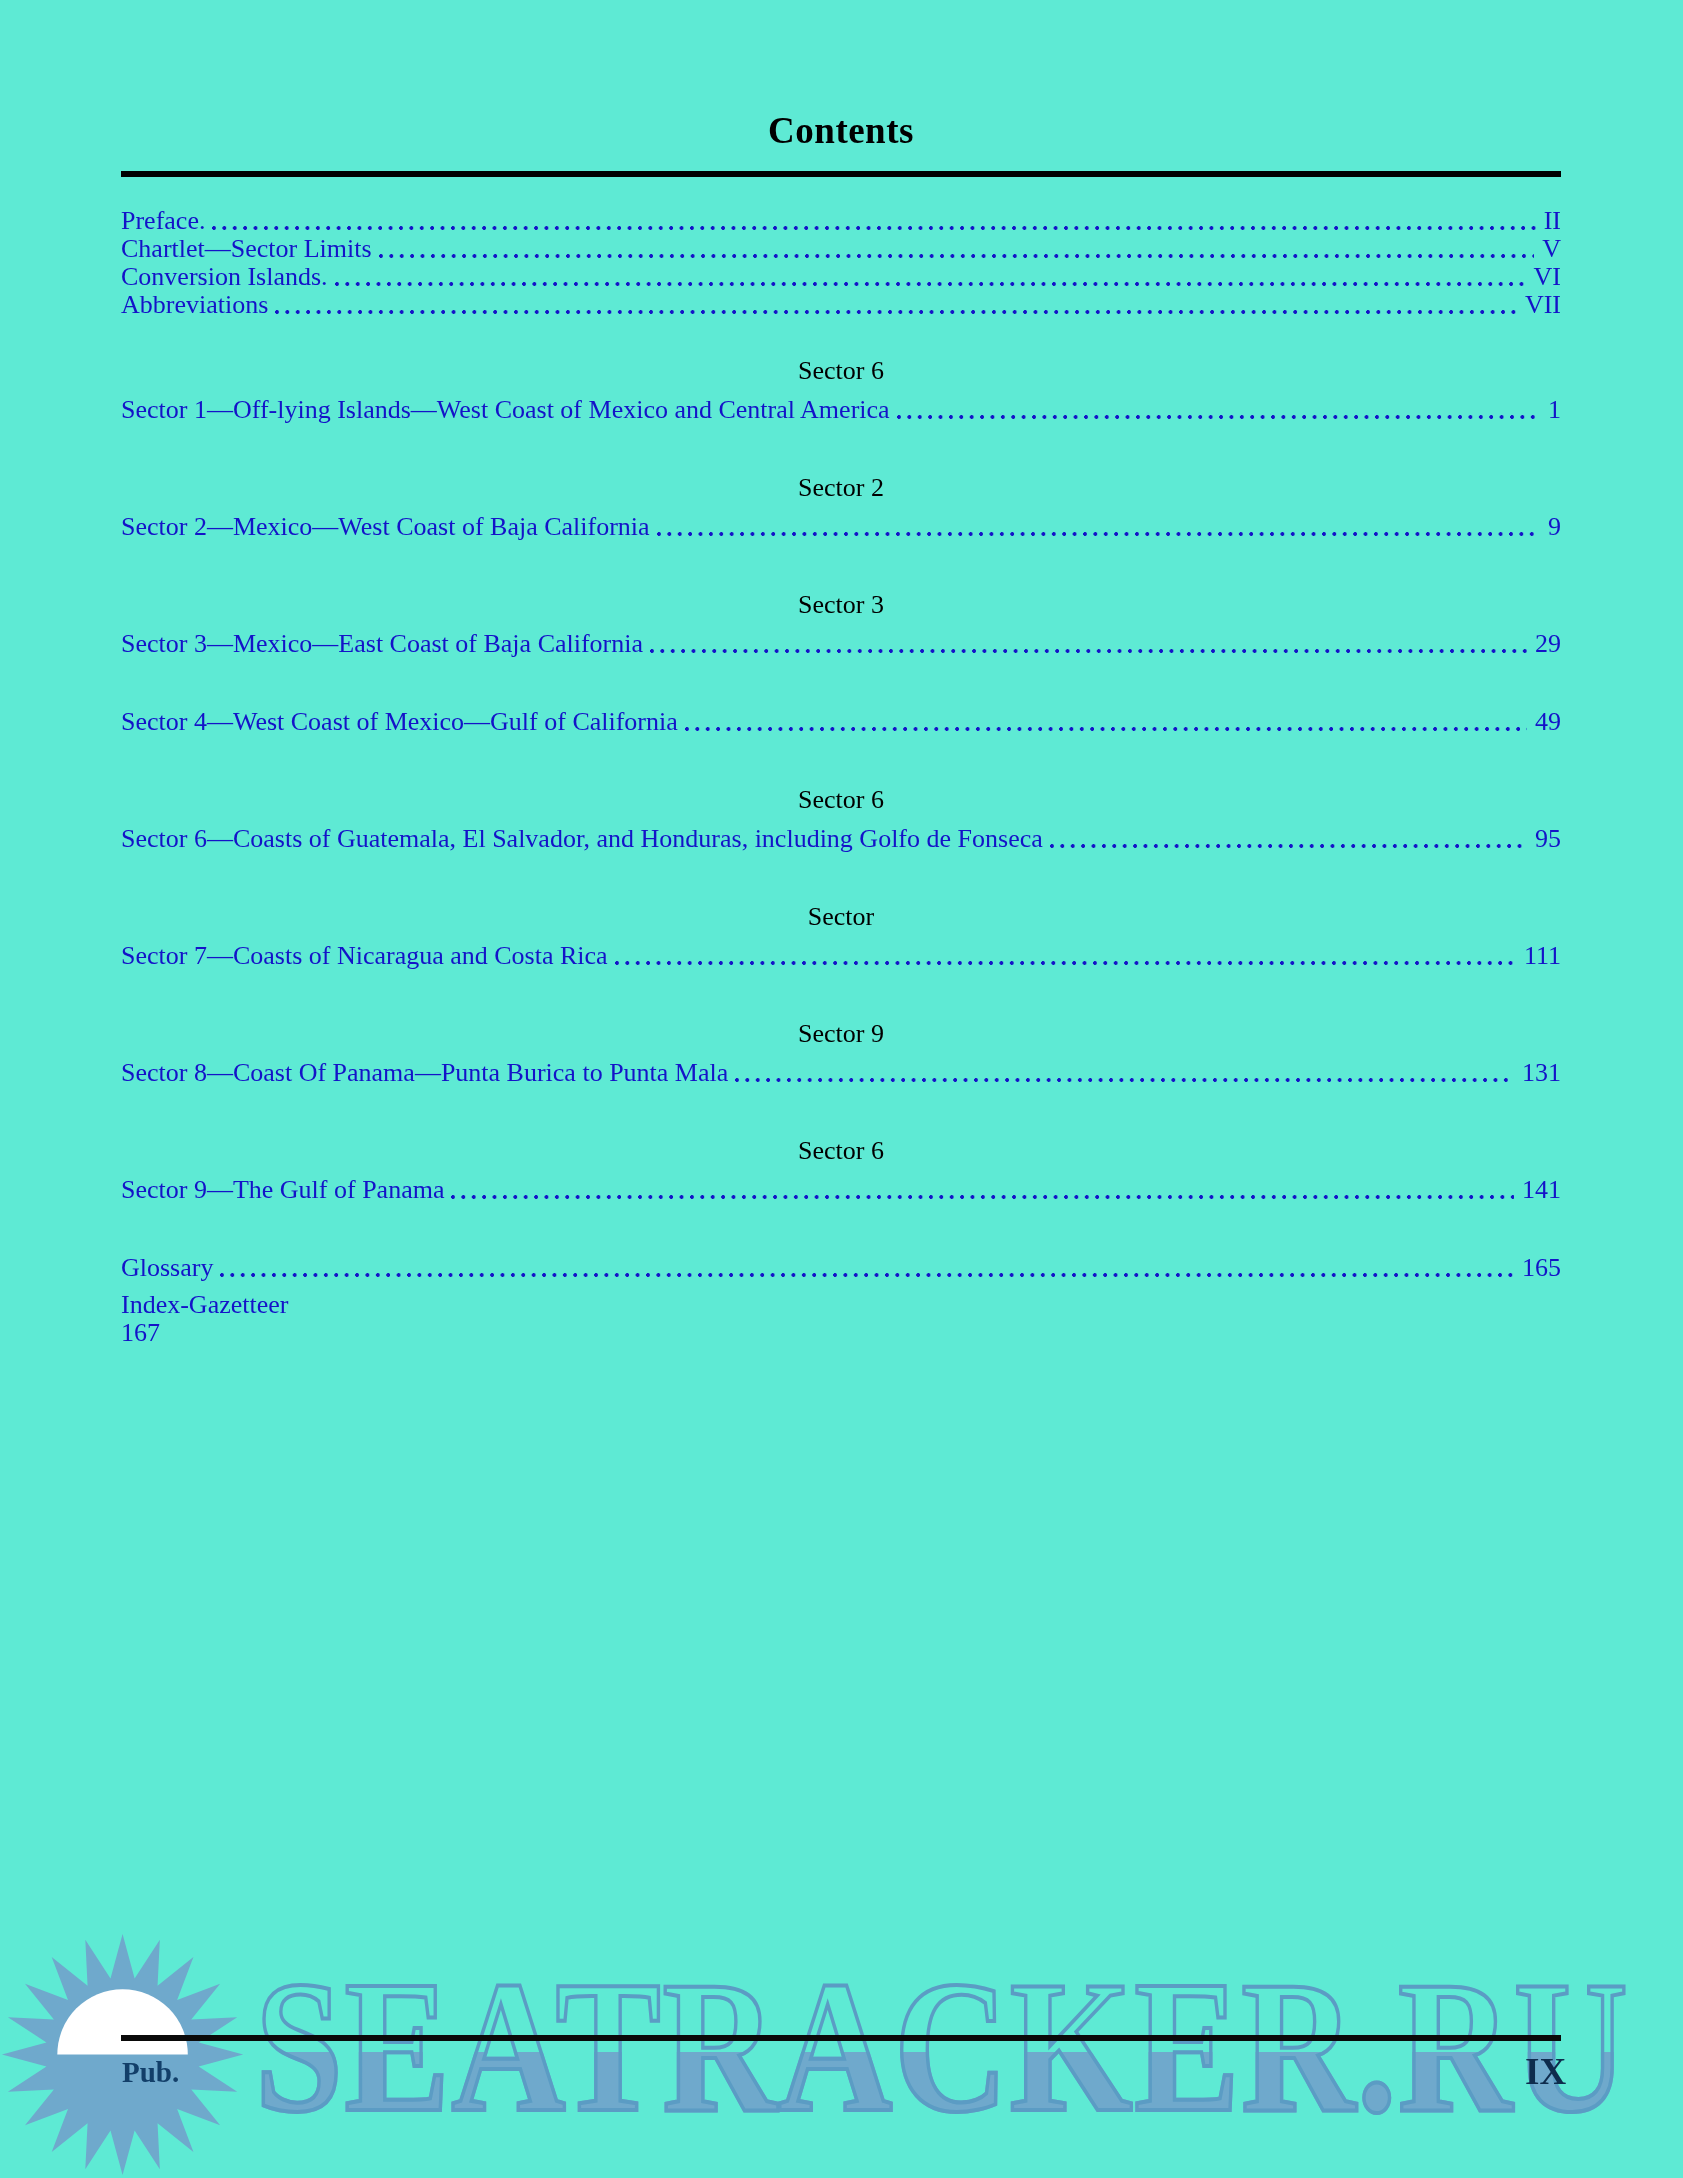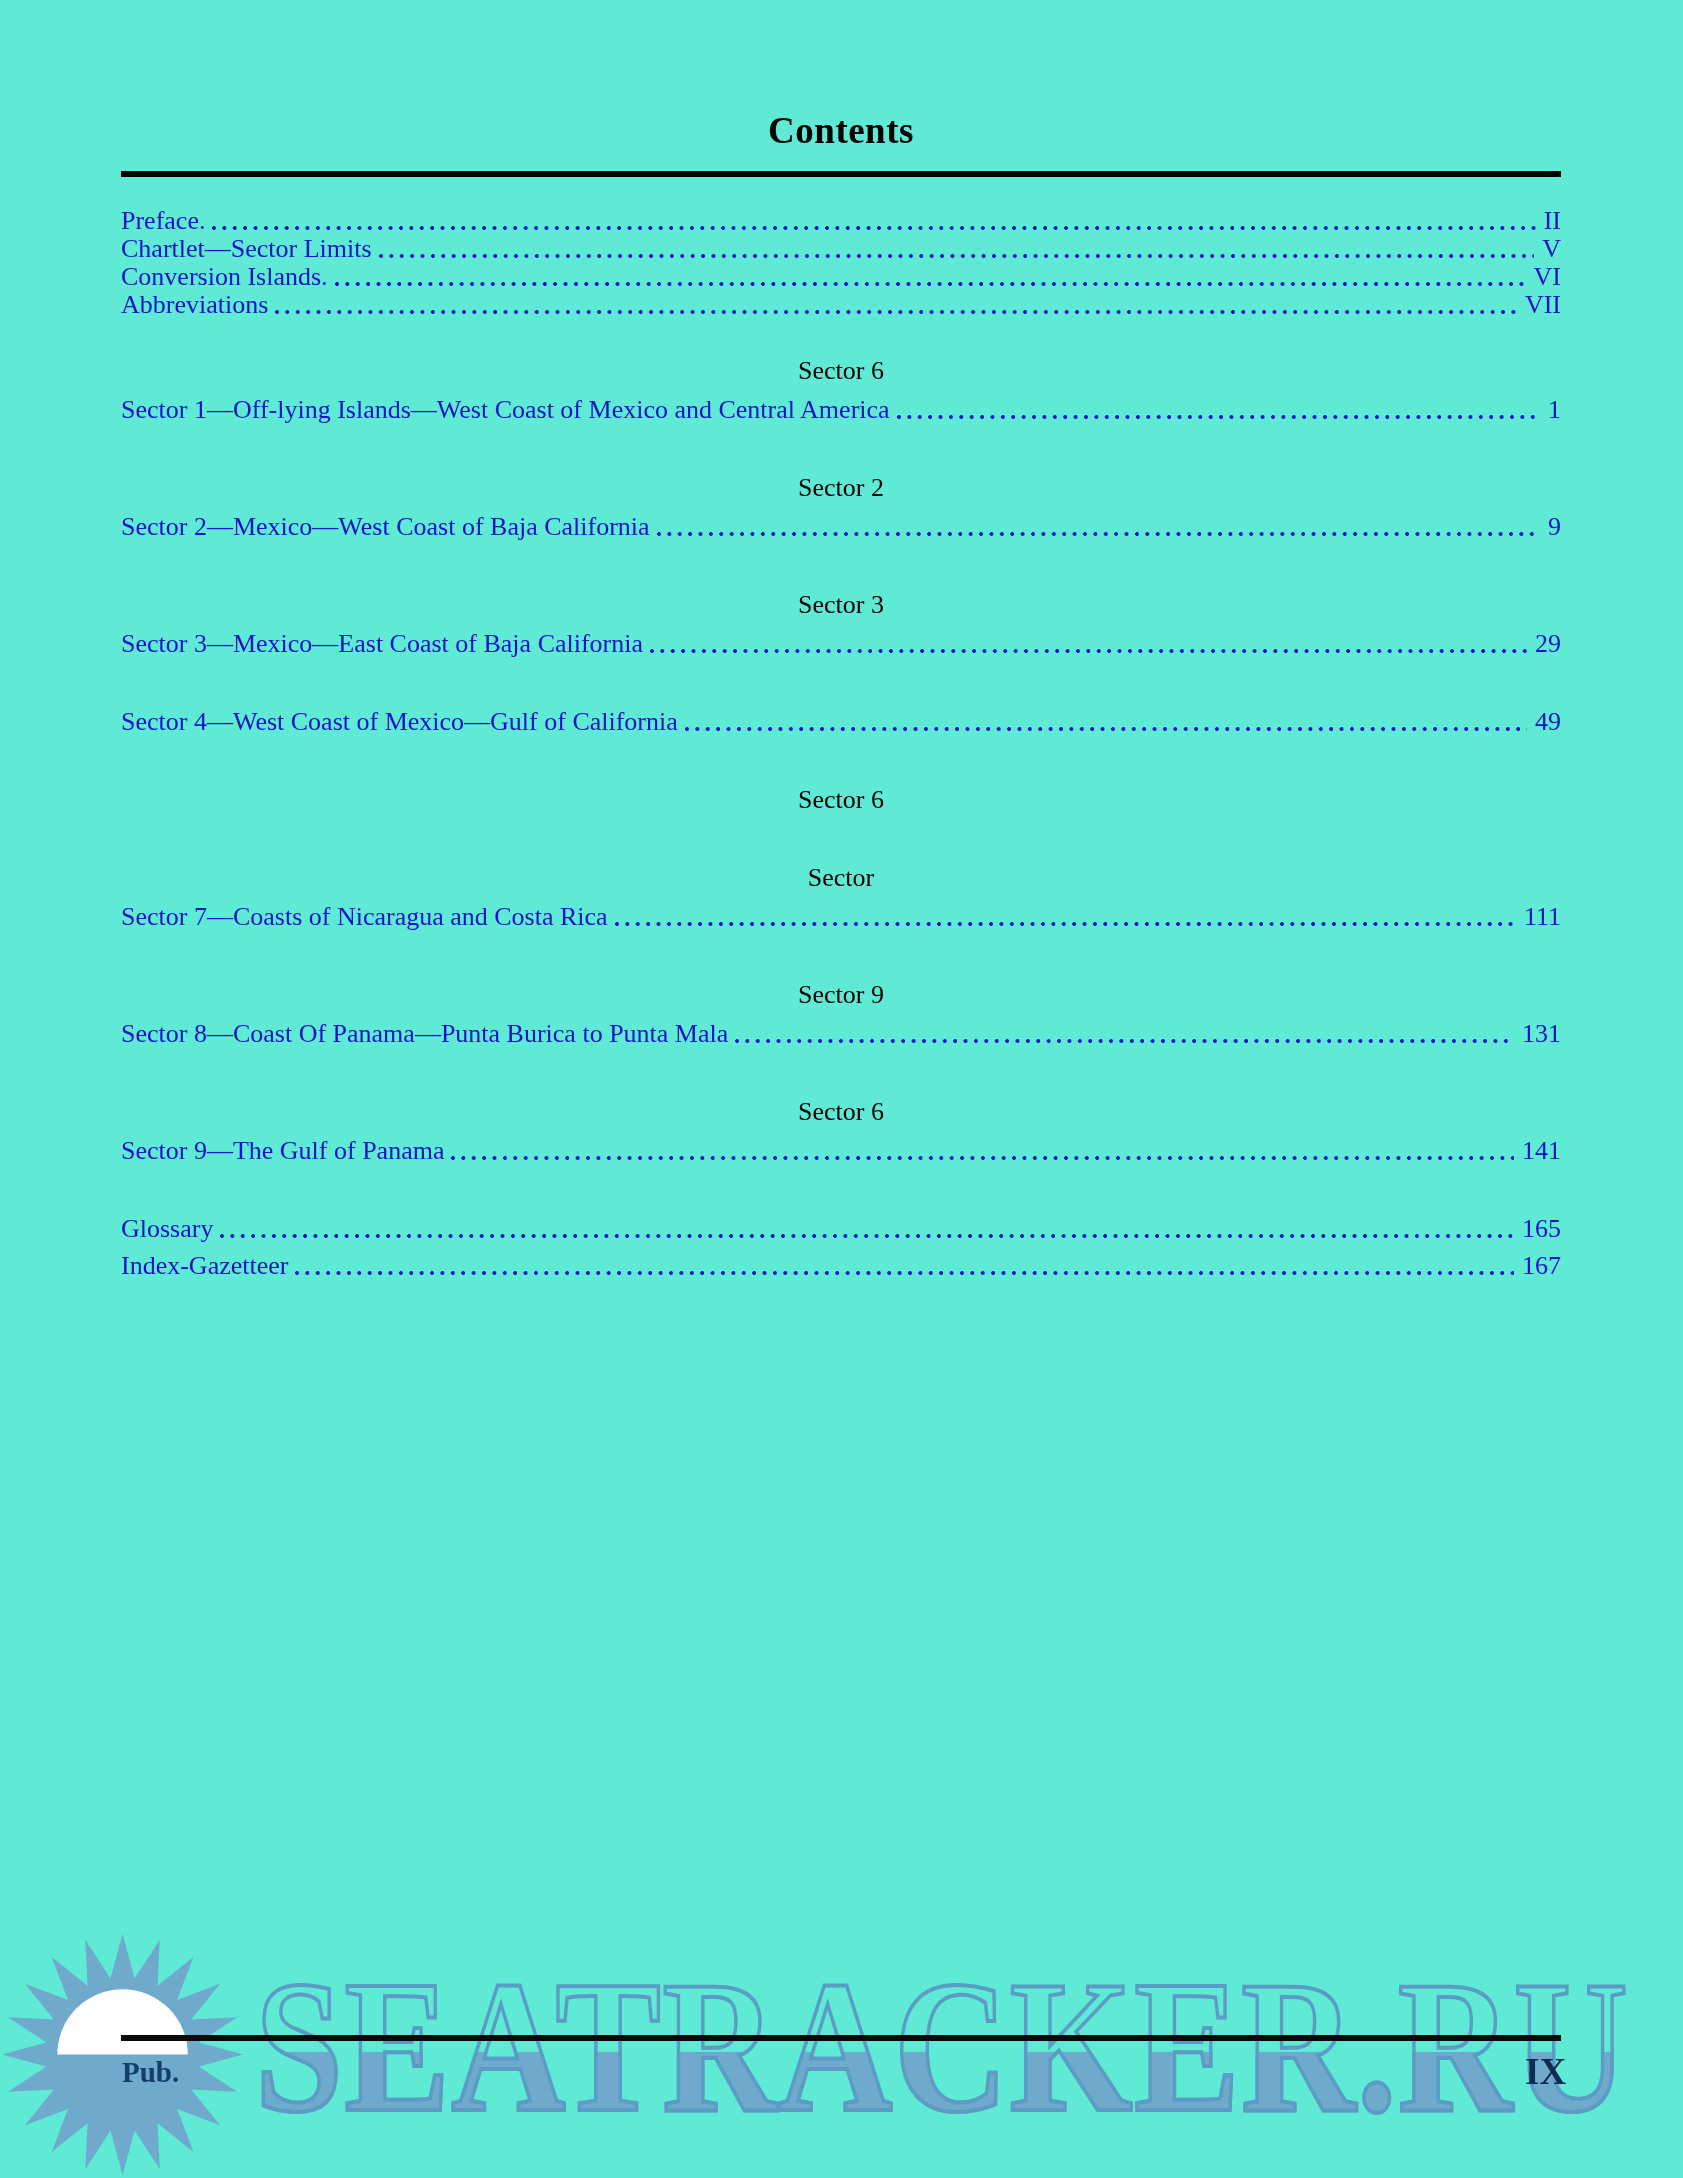--- a/index.html
+++ b/index.html
@@ -62,21 +62,21 @@
   .section.first { margin-top: 38px; }
   .sector-heading {
     font-size: 26px;
     line-height: 28px;
     text-align: center;
     color: #000000;
   }
   .section .toc-line { margin-top: 11px; }
 
   .back-matter { margin-top: 50px; }
-  .back-matter .toc-line + .toc-line { margin-top: 9px; }
+  .back-matter .toc-line + .toc-line { margin-top: 9px; flex-direction: column; }
 
   
   .watermark-text {
     position: absolute;
     left: 255px;
     top: 1948px;
     z-index: 1;
     font-family: "Liberation Serif", serif;
     font-weight: bold;
     font-size: 188px;
@@ -197,20 +197,25 @@
     <span class="toc-label">Sector 4—West Coast of Mexico—Gulf of California</span>
     <span class="leader"></span>
     <span class="toc-page">49</span>
   </div>
 </div>
 
 
   <div class="section">
     <div class="sector-heading">Sector 6</div>
 
+  <div class="toc-line">
+    <span class="toc-label">Sector 6—Coasts of Guatemala, El Salvador, and Honduras, including Golfo de Fonseca</span>
+    <span class="leader"></span>
+    <span class="toc-page">95</span>
+  </div>
 </div>
 
   <div class="section">
     <div class="sector-heading">Sector</div>
 
   <div class="toc-line">
     <span class="toc-label">Sector 7—Coasts of Nicaragua and Costa Rica</span>
     <span class="leader"></span>
     <span class="toc-page">111</span>
   </div>

